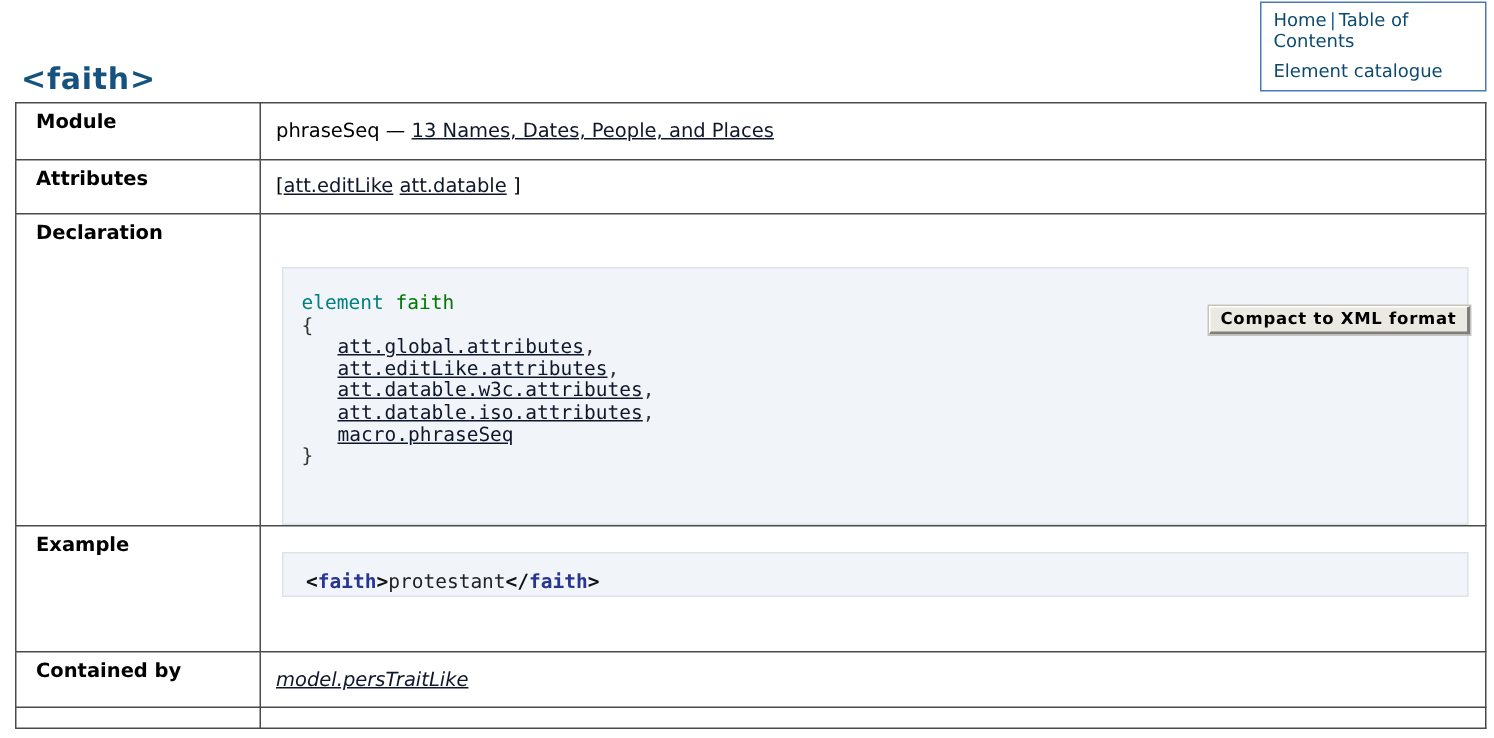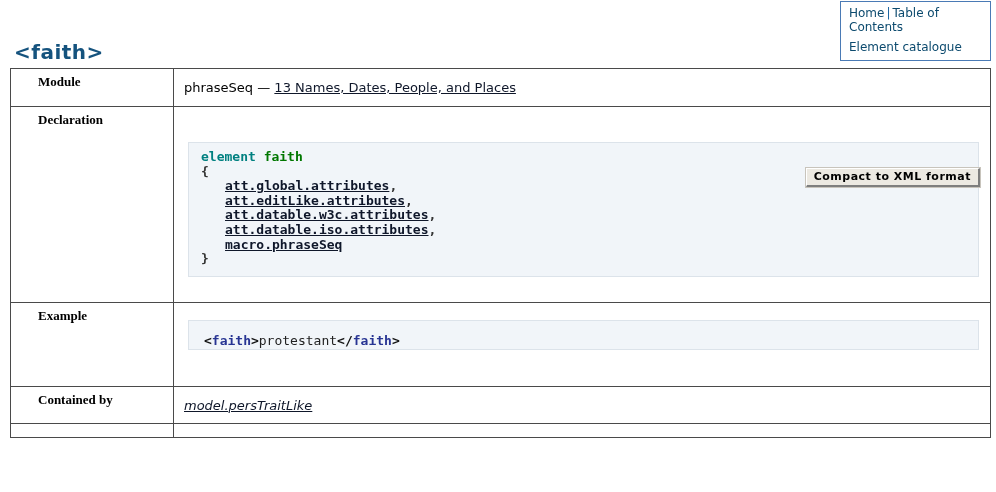--- a/index.html
+++ b/index.html
@@ -26,22 +26,22 @@
 
   
   table.spec {
     position: absolute; left: 10px; top: 68px; width: 981px;
     border-collapse: collapse; table-layout: fixed;
     font-size: 13px;
   }
   table.spec td { border: 1px solid #4A4A4A; background: #fff; }
   col.c-label { width: 163px; }
   td.label-cell {
-    vertical-align: top; padding: 5px 4px 0 27px;
-    font-weight: bold; font-size: 13px; font-family: Liberation Serif, serif;
+    vertical-align: top; padding: 5px 4px 0 13px;
+    font-weight: bold; font-size: 13px;
   }
   td.content-cell { padding-left: 10px; vertical-align: middle; }
   td.desc-cell { padding-left: 13px; vertical-align: middle; }
   td.block-cell { vertical-align: top; position: relative; padding: 0; }
 
   a.doc-link { color: #0f172a; text-decoration: underline; cursor: pointer; }
 
   .gi-bold { font-weight: bold; }
 
   
@@ -53,21 +53,21 @@
     border-top: 1px solid #FFFFFF; border-left: 1px solid #FFFFFF;
     border-right: 2px solid #7E7E7E; border-bottom: 2px solid #7E7E7E;
     outline: 1px solid #C8C4BC;
     padding: 1px 7px 2px 7px; cursor: pointer; margin-top: 45px;
   }
   .code-block {
     background: #F1F5F9; border: 1px solid #DCE3EA;
     font-family: "DejaVu Sans Mono", "Liberation Mono", monospace;
     font-size: 13px; line-height: 14.6px; color: #222;
   }
-  .decl-block { margin: 35px 11px 0 14px; height: 135px; padding: 7px 0 0 12px; font-weight: bold; }
+  .decl-block { margin: 35px 11px 0 14px; height: 172px; padding: 17px 0 0 12px; }
   .code-line { white-space: pre; }
   .code-indent { padding-left: 24px; }
   .kw-teal { color: #008080; }
   .el-green { color: #007700; }
   .brace { color: #333; }
   .code-block a.doc-link { font-family: inherit; }
 
   
   .example-block { margin: 17px 11px 0 14px; height: 30px; padding: 13px 0 0 15px; }
   .tag-punct { font-weight: bold; color: #111; }
@@ -99,20 +99,28 @@
 
   <tr style="height:38px;">
     <td class="label-cell">Module</td>
     <td class="content-cell">
       <span>phraseSeq</span>
       <span>—</span>
       <a class="doc-link">13 Names, Dates, People, and Places</a>
     </td>
   </tr>
 
+  <tr style="height:36px;">
+    <td class="label-cell">Attributes</td>
+    <td class="content-cell">
+      <span>[</span><a class="doc-link">att.editLike</a>
+      <a class="doc-link">att.datable</a>
+      <span>]</span>
+    </td>
+  </tr>
 
   <tr style="height:196px;">
     <td class="label-cell">Declaration</td>
     <td class="block-cell">
       <button class="xml-button">Compact to XML format</button>
       <div class="code-block decl-block">
         <div class="code-line"><span class="kw-teal">element</span> <span class="el-green">faith</span></div>
         <div class="code-line brace">{</div>
         <div class="code-line code-indent"><a class="doc-link">att.global.attributes</a><span class="brace">,</span></div>
         <div class="code-line code-indent"><a class="doc-link">att.editLike.attributes</a><span class="brace">,</span></div>

